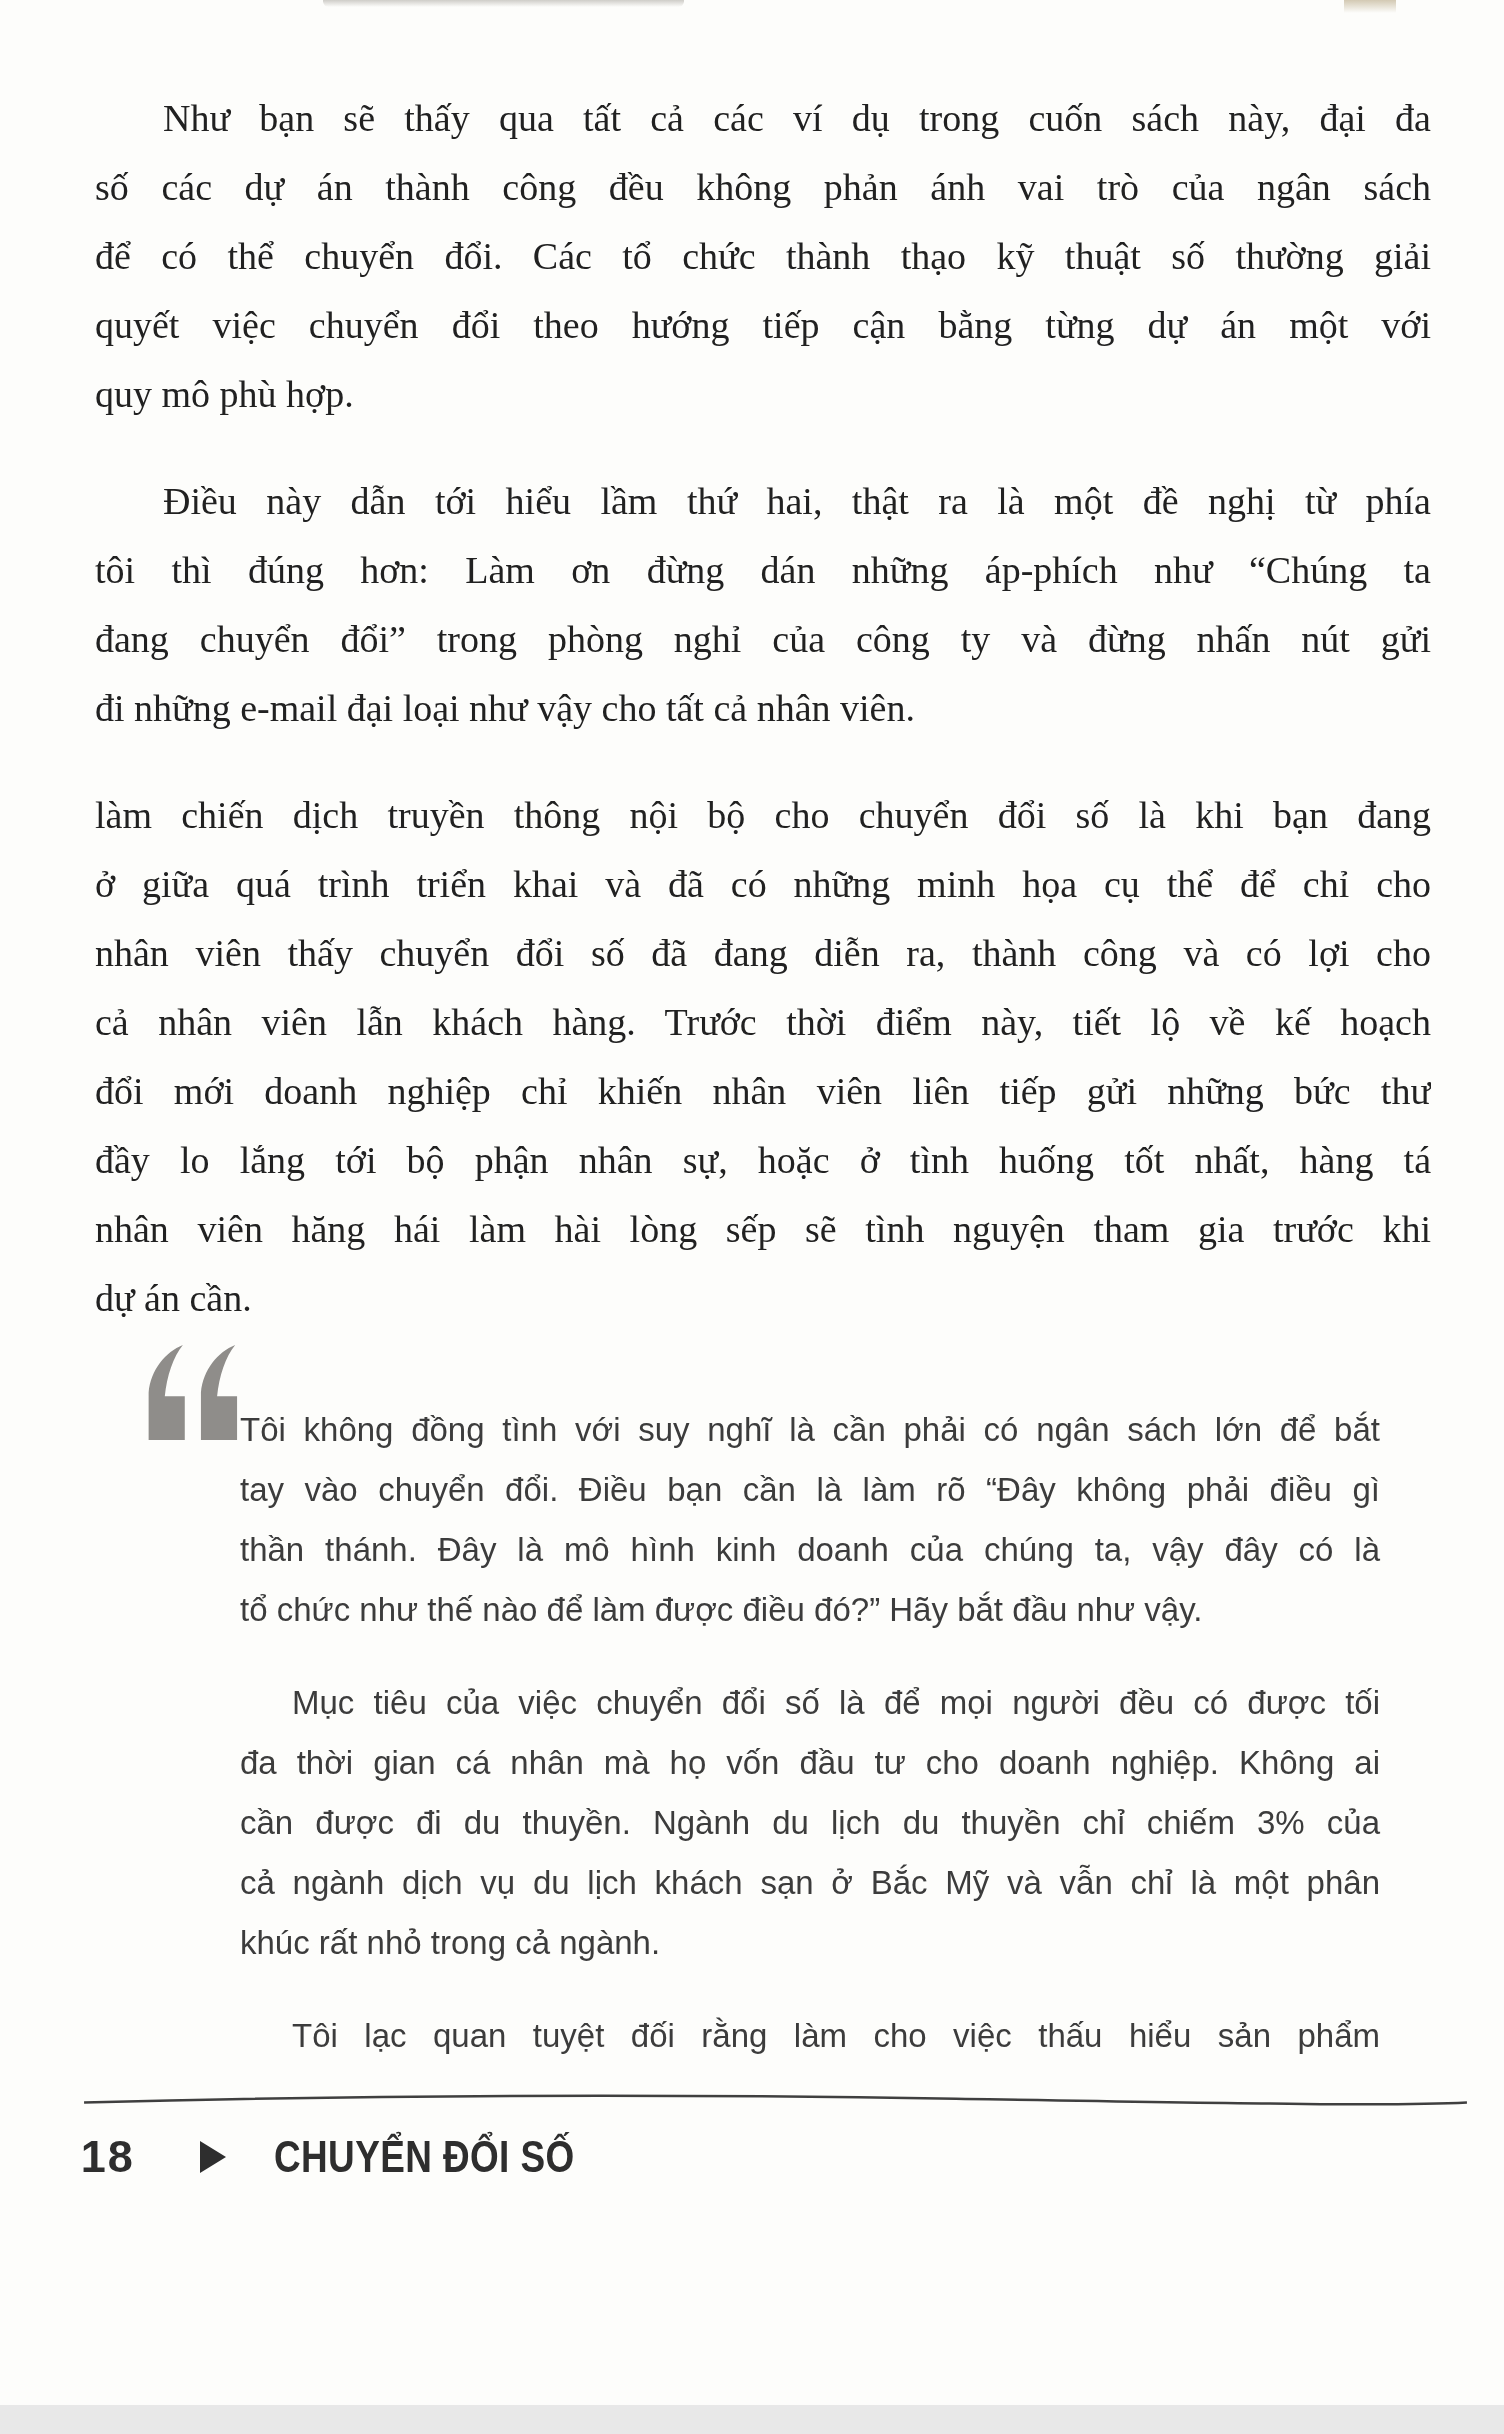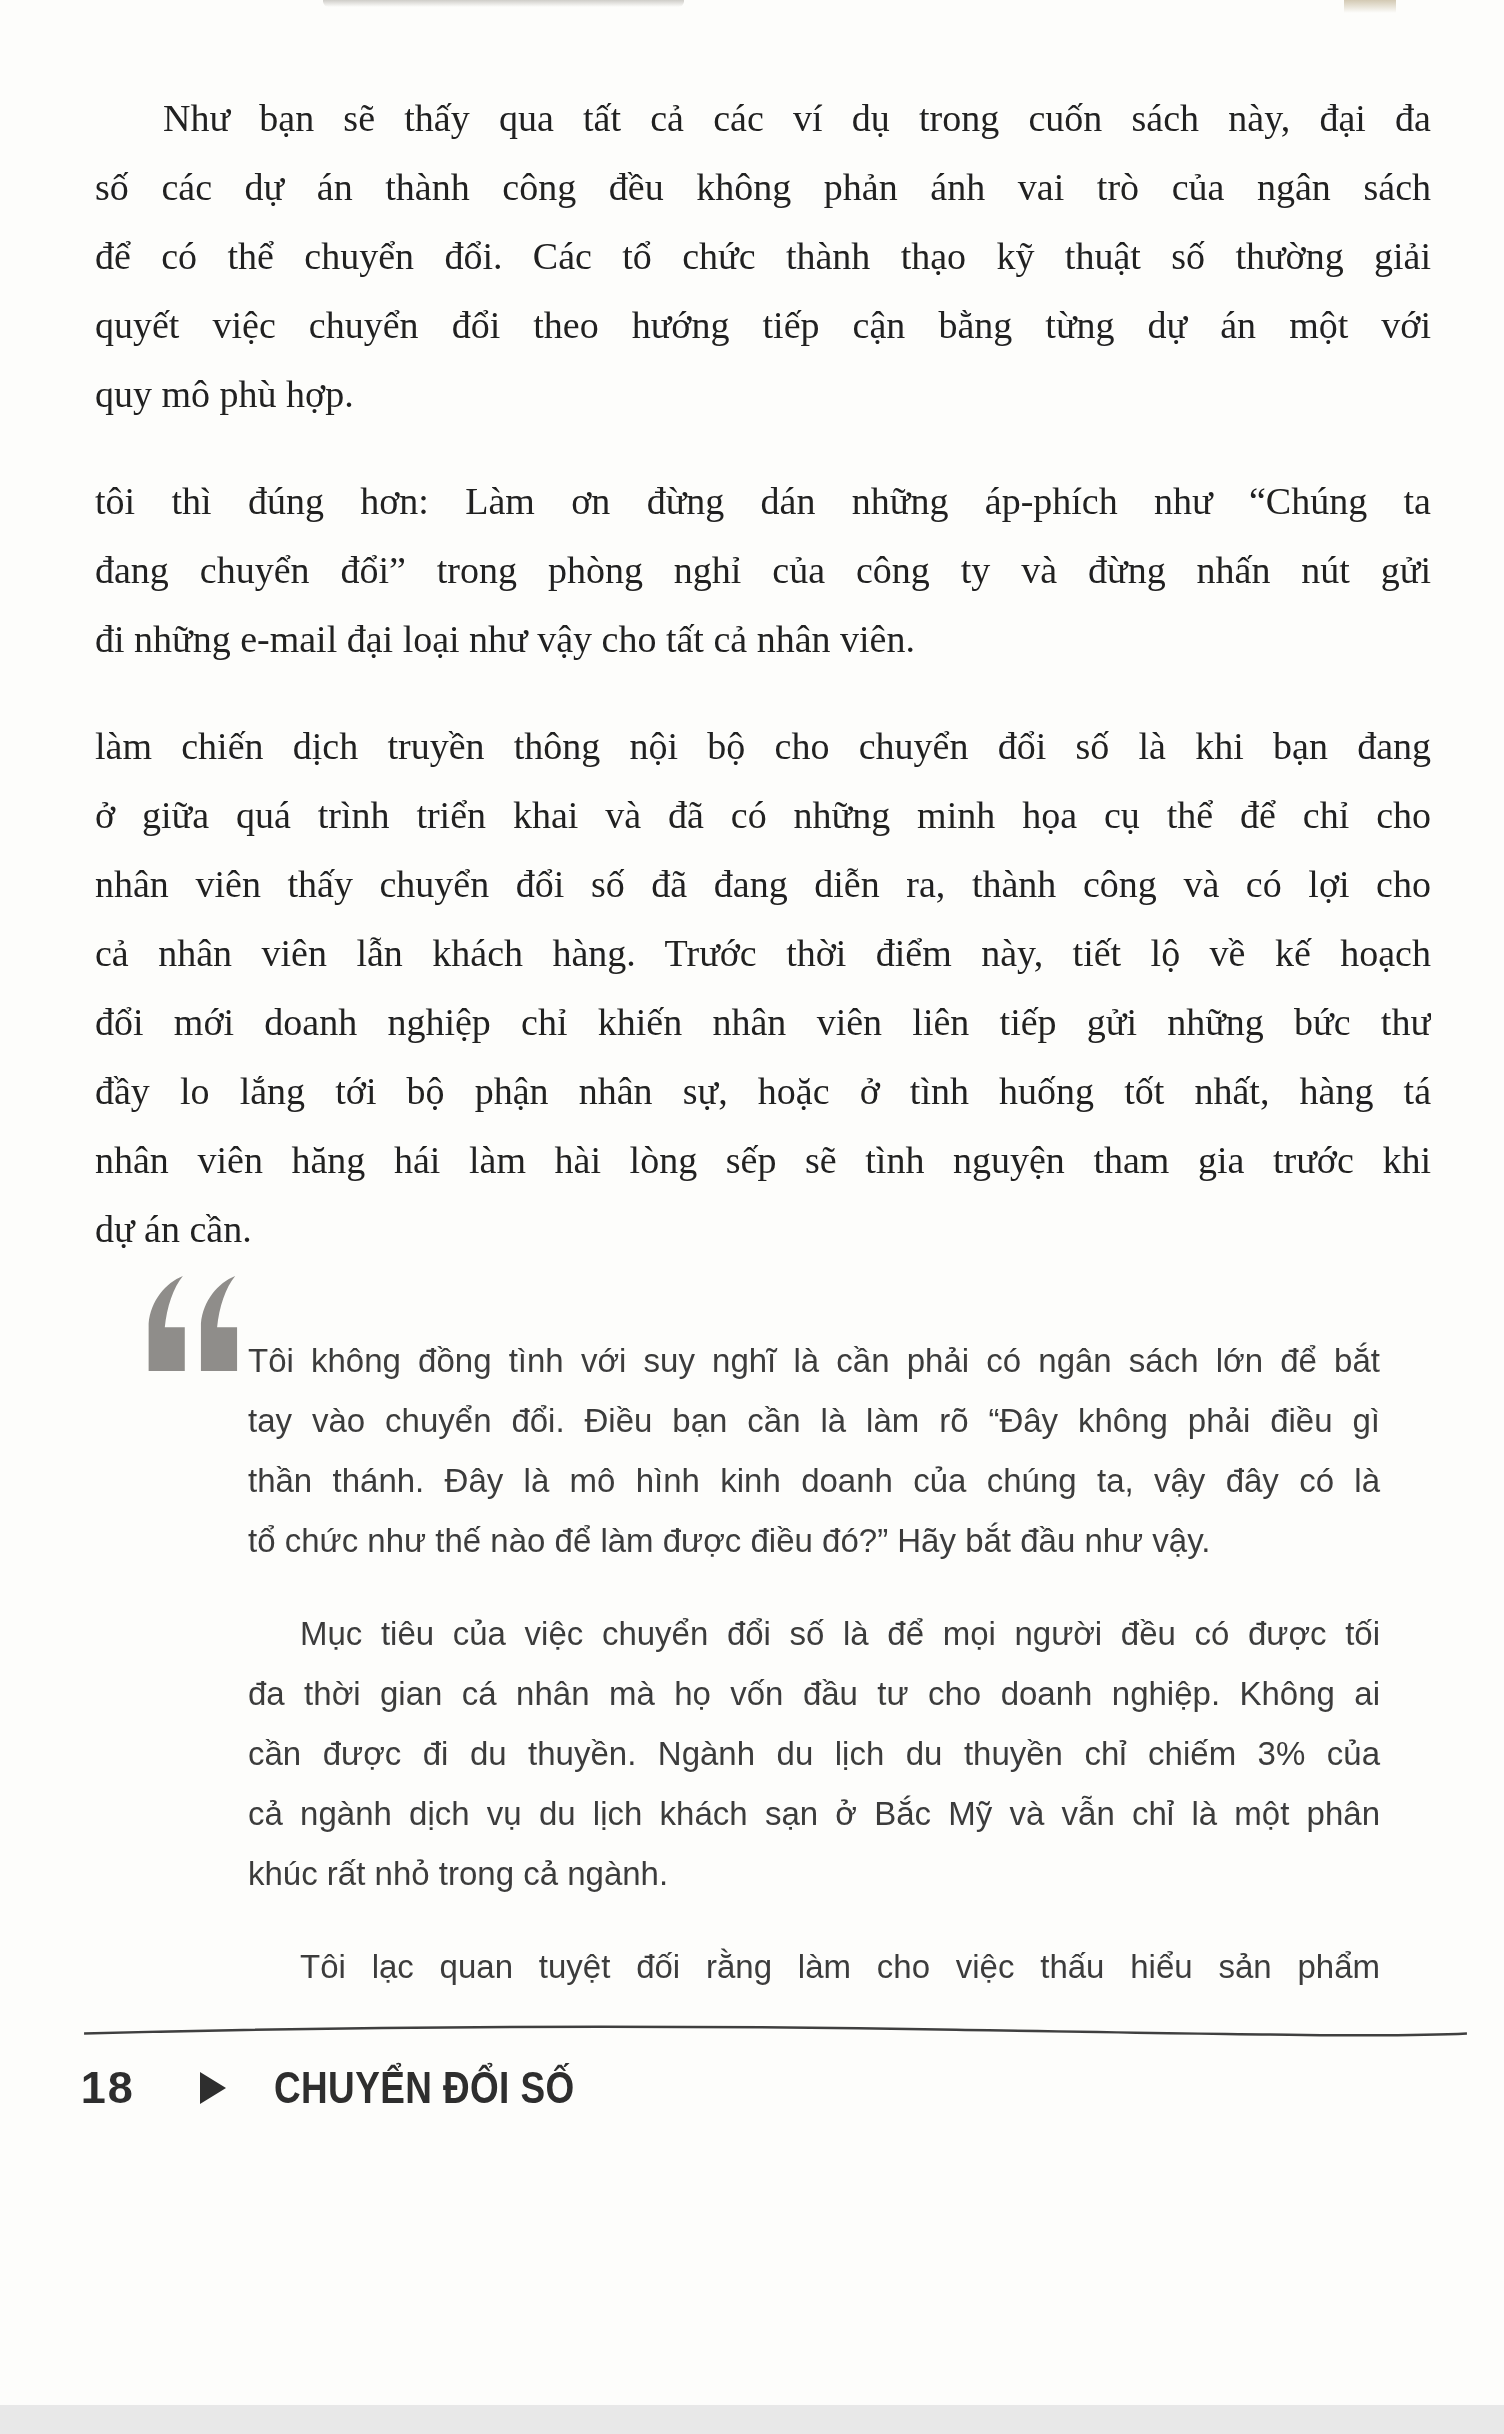--- a/index.html
+++ b/index.html
@@ -43,21 +43,21 @@
 
   
   .quote {
     position: relative;
     margin: 67px 52px 0 141px;   
     font-family: "Liberation Sans", "DejaVu Sans", sans-serif;
     font-size: 33px;
     line-height: 60px;
     color: var(--quote-color, #3c3c3c);
   }
-  .quote .para { margin: 0 0 33px 12px; }
+  .quote .para { margin: 0 0 33px 4px; }
   .quote .para:last-child { margin-bottom: 0; }
   .quote .line { width: 100%; white-space: normal; }
   .quote .line.first.indent { text-indent: 52px; }
 
   .quote-mark {
     position: absolute;
     left: -95px;
     top: -55px;
     width: 98px;
     height: 97px;
@@ -106,20 +106,21 @@
 
   <div class="body-text">
       <div class="para">
         <div class="line first just">Như bạn sẽ thấy qua tất cả các ví dụ trong cuốn sách này, đại đa</div>
         <div class="line just">số các dự án thành công đều không phản ánh vai trò của ngân sách</div>
         <div class="line just">để có thể chuyển đổi. Các tổ chức thành thạo kỹ thuật số thường giải</div>
         <div class="line just">quyết việc chuyển đổi theo hướng tiếp cận bằng từng dự án một với</div>
         <div class="line wrapok">quy mô phù hợp.</div>
       </div>
       <div class="para">
+        <div class="line first just">Điều này dẫn tới hiểu lầm thứ hai, thật ra là một đề nghị từ phía</div>
         <div class="line just">tôi thì đúng hơn: Làm ơn đừng dán những áp-phích như “Chúng ta</div>
         <div class="line just">đang chuyển đổi” trong phòng nghỉ của công ty và đừng nhấn nút gửi</div>
         <div class="line wrapok">đi những e-mail đại loại như vậy cho tất cả nhân viên.</div>
       </div>
       <div class="para">
         <div class="line just">làm chiến dịch truyền thông nội bộ cho chuyển đổi số là khi bạn đang</div>
         <div class="line just">ở giữa quá trình triển khai và đã có những minh họa cụ thể để chỉ cho</div>
         <div class="line just">nhân viên thấy chuyển đổi số đã đang diễn ra, thành công và có lợi cho</div>
         <div class="line just">cả nhân viên lẫn khách hàng. Trước thời điểm này, tiết lộ về kế hoạch</div>
         <div class="line just">đổi mới doanh nghiệp chỉ khiến nhân viên liên tiếp gửi những bức thư</div>

